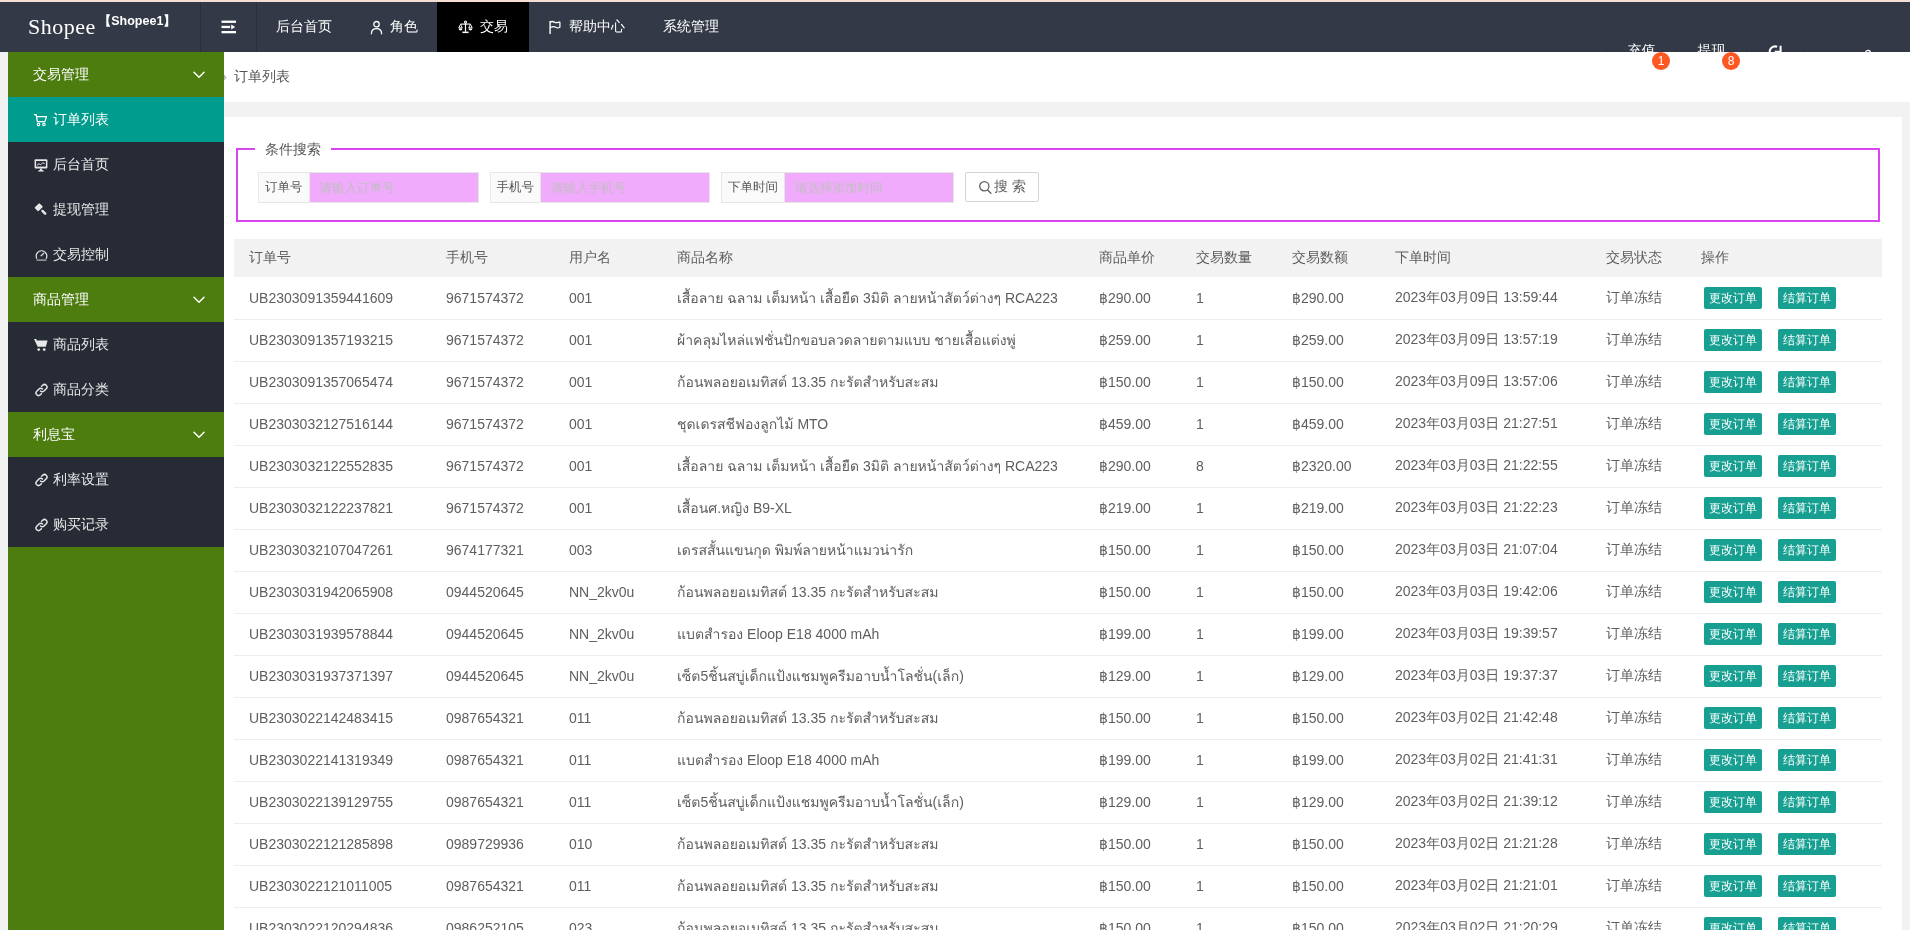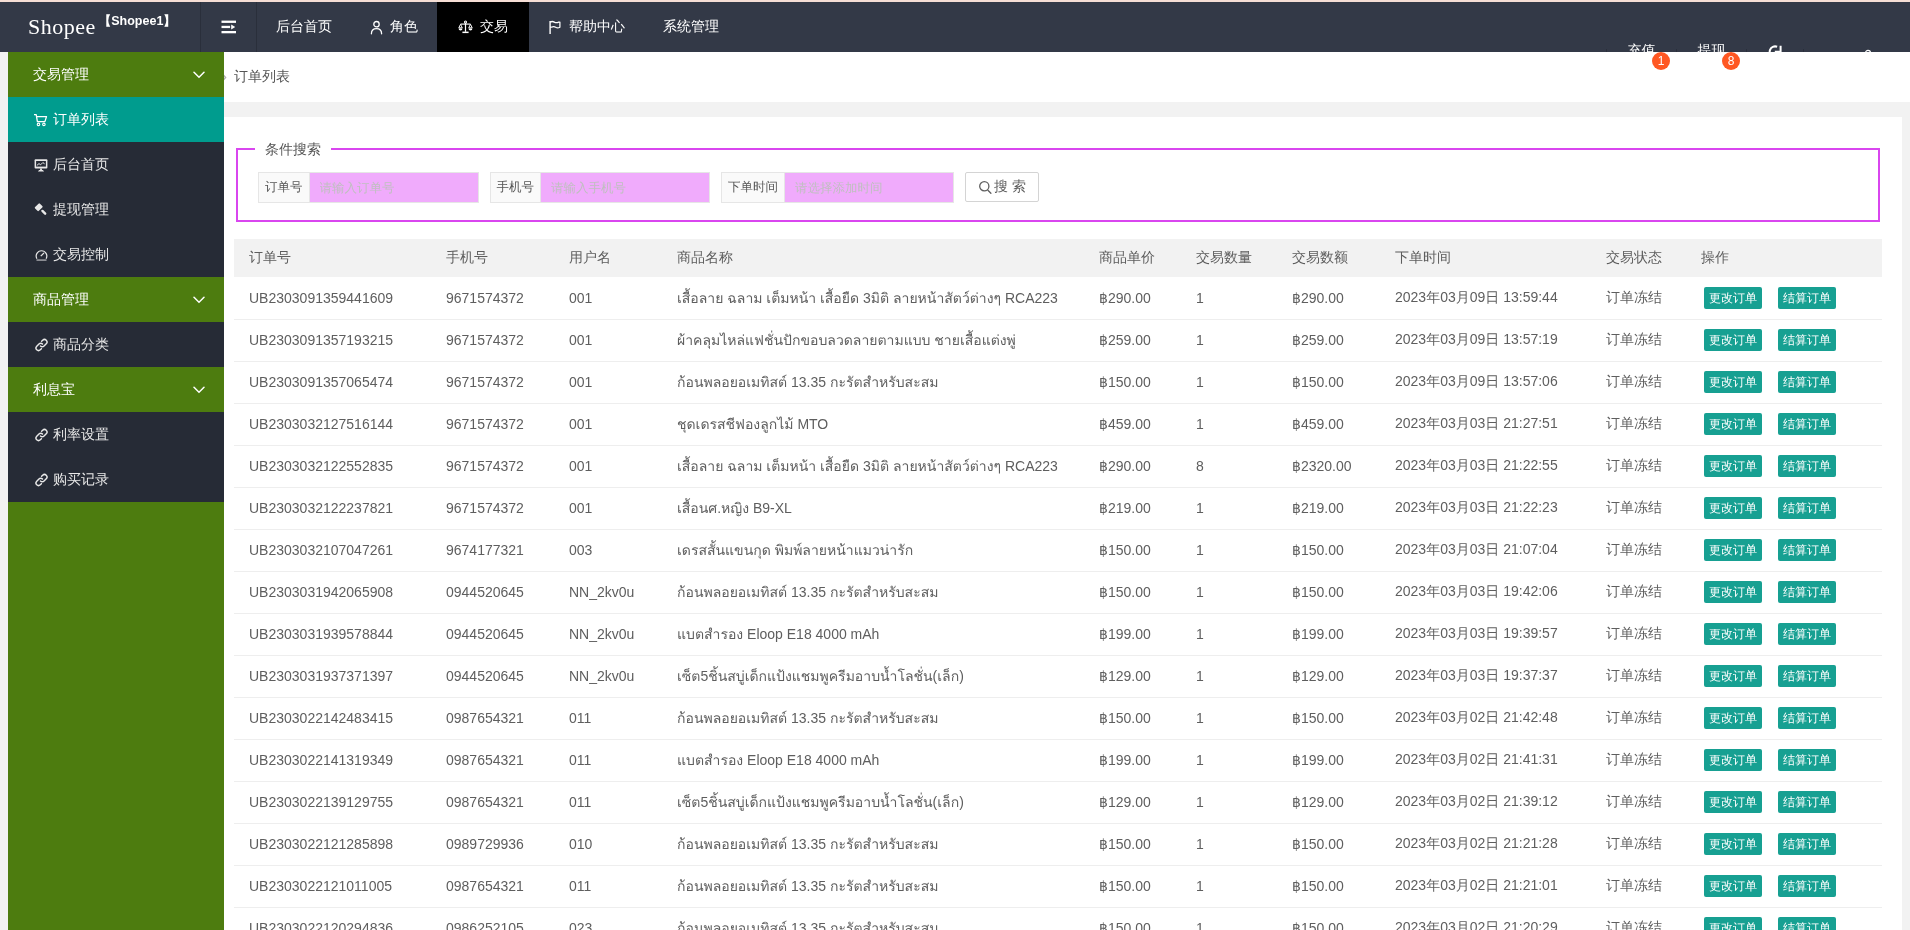--- a/index.html
+++ b/index.html
@@ -215,20 +215,30 @@
     </div>
     <div class="side-group-title" data-name="sidebar-group-商品管理">
       <span data-name="sidebar-group-label">商品管理</span>
       <span data-name="chevron-down-icon">
         <svg width="12" height="8" viewBox="0 0 12 8" fill="none" stroke="#fff" stroke-width="1.5" stroke-linecap="round">
           <path d="M1 1.2 L6 6.2 L11 1.2"></path>
         </svg>
       </span>
     </div>
     <div class="side-items">
+      <div class="side-item" data-name="sidebar-item-商品列表">
+        <span class="s-icon" data-name="sidebar-item-icon">
+          <svg width="16" height="14" viewBox="0 0 16 14" fill="currentColor">
+            <path d="M1 0.9 H3.3 L3.8 2.4 H14.6 L12.8 8.7 H4.7 Z"></path>
+            <circle cx="5.7" cy="11.6" r="1.35"></circle>
+            <circle cx="11.2" cy="11.6" r="1.35"></circle>
+          </svg>
+        </span>
+        <span data-name="sidebar-item-label">商品列表</span>
+      </div>
       <div class="side-item" data-name="sidebar-item-商品分类">
         <span class="s-icon" data-name="sidebar-item-icon">
           <svg width="15" height="14" viewBox="0 0 14 14" fill="none" stroke="currentColor" stroke-width="1.45" stroke-linecap="round">
             <path d="M6 8 a2.5 2.5 0 0 0 3.54 0 l2.2-2.2 a2.5 2.5 0 0 0-3.54-3.54 l-1.1 1.1"></path>
             <path d="M8 6 a2.5 2.5 0 0 0-3.54 0 l-2.2 2.2 a2.5 2.5 0 0 0 3.54 3.54 l1.1-1.1"></path>
           </svg>
         </span>
         <span data-name="sidebar-item-label">商品分类</span>
       </div>
     </div>

